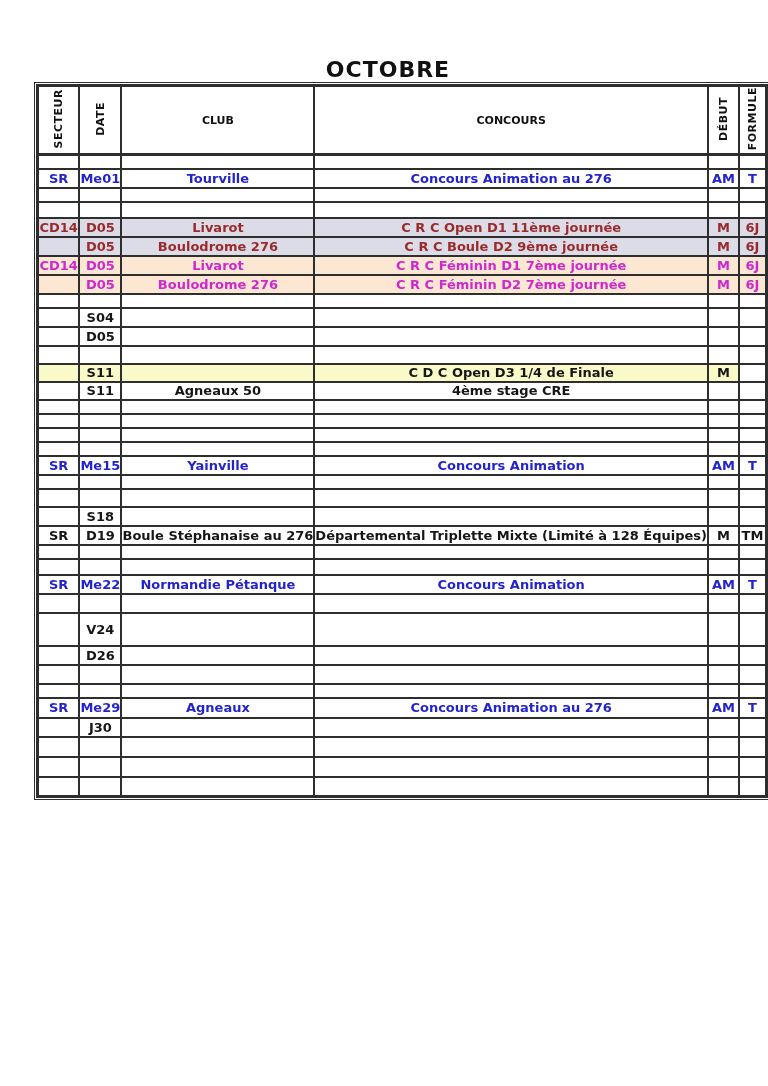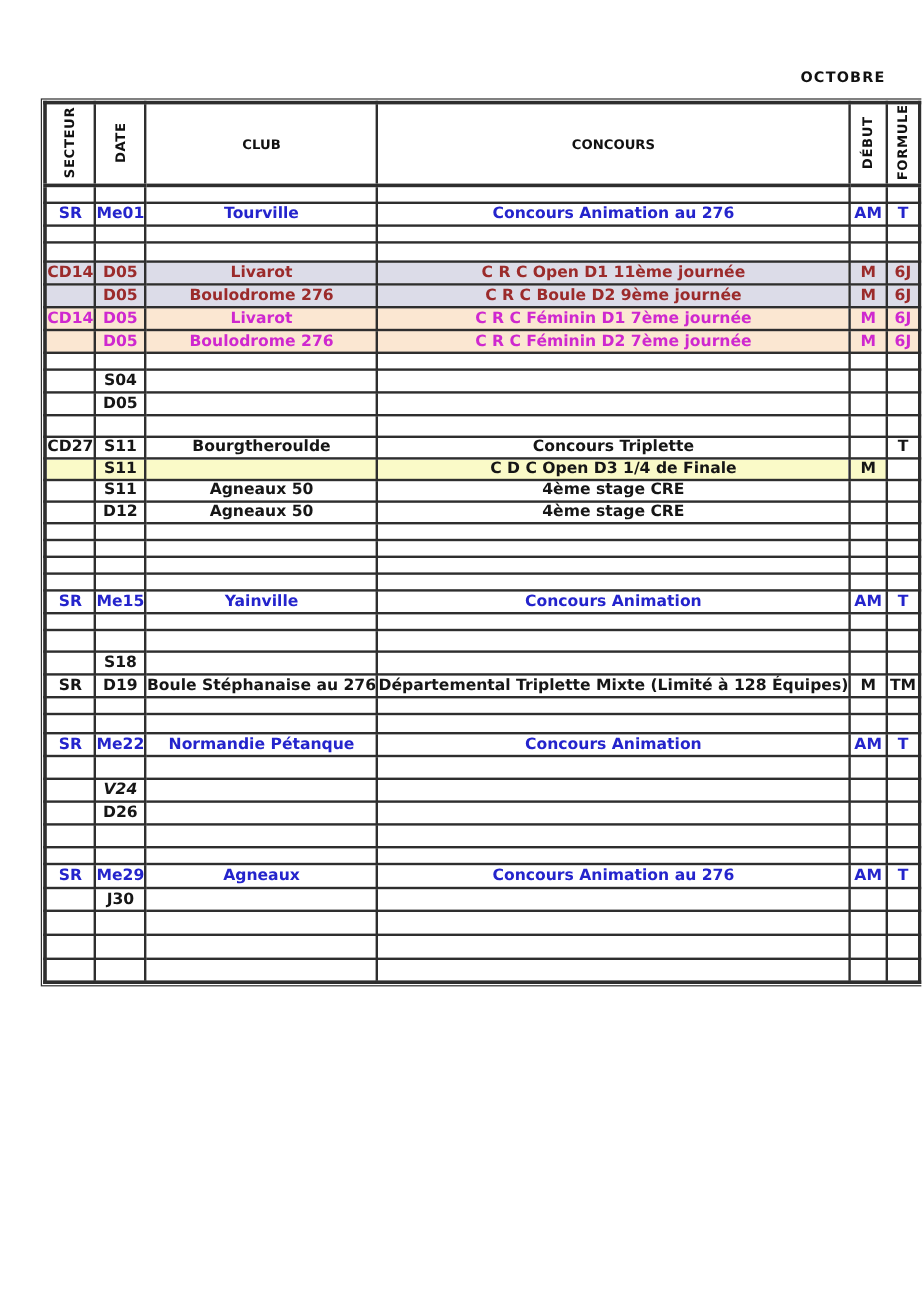--- a/index.html
+++ b/index.html
@@ -13,22 +13,22 @@
     width: 768px;
     height: 1086px;
     background: #ffffff;
     overflow: hidden;
   }
   .title {
     position: absolute;
     top: 57px;
     left: 38px;
     width: 700px;
-    text-align: right;
-    font-size: 12px;
+    text-align: center;
+    font-size: 22px;
     font-weight: bold;
     color: #111111;
     letter-spacing: 1px;
   }
   table.cal {
     position: absolute;
     top: 84px;
     left: 36px;
     border-collapse: collapse;
     table-layout: fixed;
@@ -191,47 +191,31 @@
           <td></td>
         </tr>
         <tr class="r-plain" style="height: 18px;">
           <td></td>
           <td></td>
           <td></td>
           <td></td>
           <td></td>
           <td></td>
         </tr>
+        <tr class="r-yellow" style="height: 18px;">
+          <td></td>
+          <td>S11</td>
+          <td></td>
+          <td>C D C Open D3 1/4 de Finale</td>
+          <td>M</td>
+          <td></td>
+        </tr>
         <tr class="r-plain" style="height: 18px;">
-          <td>CD27</td>
+          <td></td>
           <td>S11</td>
-          <td>Bourgtheroulde</td>
-          <td>Concours Triplette</td>
-          <td></td>
-          <td>T</td>
-        </tr>
-        <tr class="r-yellow" style="height: 18px;">
-          <td></td>
-          <td>S11</td>
-          <td></td>
-          <td>C D C Open D3 1/4 de Finale</td>
-          <td>M</td>
-          <td></td>
-        </tr>
-        <tr class="r-plain" style="height: 18px;">
-          <td></td>
-          <td>S11</td>
-          <td>Agneaux 50</td>
-          <td>4ème stage  CRE</td>
-          <td></td>
-          <td></td>
-        </tr>
-        <tr class="r-plain" style="height: 18px;">
-          <td></td>
-          <td>D12</td>
           <td>Agneaux 50</td>
           <td>4ème stage  CRE</td>
           <td></td>
           <td></td>
         </tr>
         <tr class="r-plain" style="height: 14px;">
           <td></td>
           <td></td>
           <td></td>
           <td></td>
@@ -327,21 +311,21 @@
           <td>T</td>
         </tr>
         <tr class="r-plain" style="height: 19px;">
           <td></td>
           <td></td>
           <td></td>
           <td></td>
           <td></td>
           <td></td>
         </tr>
-        <tr class="r-plain" style="height: 19px; font-style: italic;">
+        <tr class="r-plain" style="height: 33px;">
           <td></td>
           <td>V24</td>
           <td></td>
           <td></td>
           <td></td>
           <td></td>
         </tr>
         <tr class="r-plain" style="height: 19px;">
           <td></td>
           <td>D26</td>

